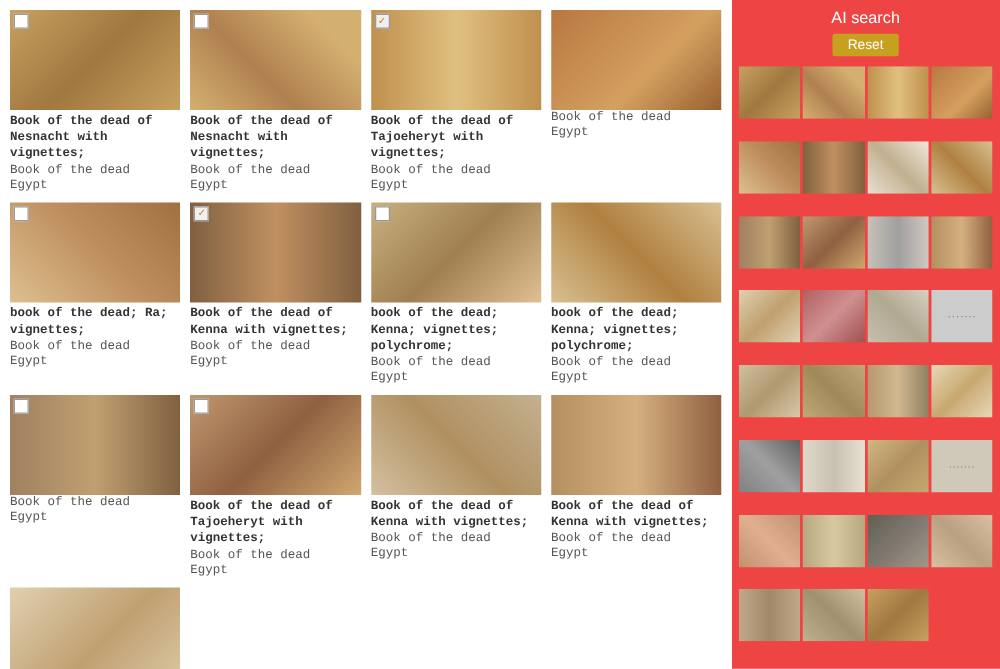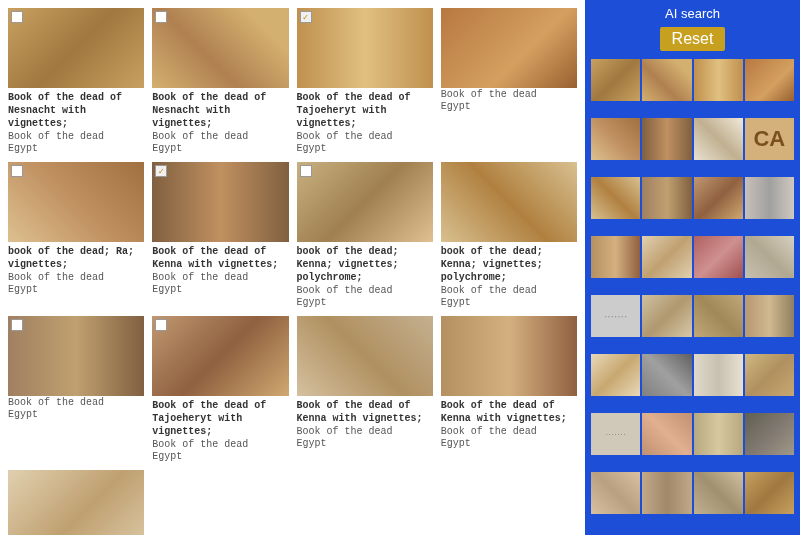--- a/index.html
+++ b/index.html
@@ -69,40 +69,40 @@
     }
     
     .item-country {
       font-size: 10px;
       color: #555;
     }
     
     
     #ai-panel {
       width: 215px;
-      background: #1d4ed8;
+      background: #ef4444;
       display: flex;
       flex-direction: column;
       padding: 6px;
     }
     
     .ai-header {
       color: #fff;
       font-size: 13px;
       text-align: center;
       margin-bottom: 6px;
       font-weight: normal;
     }
     
     .reset-btn {
       background: #c8a020;
       color: #fff;
       border: none;
       padding: 3px 12px;
-      font-size: 16px;
+      font-size: 11px;
       cursor: pointer;
       display: block;
       margin: 0 auto 8px auto;
       border-radius: 2px;
     }
     
     .ai-thumbnails {
       display: grid;
       grid-template-columns: repeat(4, 1fr);
       gap: 2px;
@@ -333,23 +333,20 @@
     <div class="ai-thumb">
         <div class="ai-thumb-img pap5"></div>
       </div>
     <div class="ai-thumb">
         <div class="ai-thumb-img pap6"></div>
       </div>
     <div class="ai-thumb">
         <div class="ai-thumb-img pap7" style="background: linear-gradient(45deg,#e8e0d0,#c0b090,#f0e8d8);"></div>
       </div>
 
-    <div class="ai-thumb">
-      <div class="ai-thumb-img ca-item">CA</div>
-    </div>
 
     <div class="ai-thumb">
         <div class="ai-thumb-img pap8"></div>
       </div>
     <div class="ai-thumb">
         <div class="ai-thumb-img pap9"></div>
       </div>
     <div class="ai-thumb">
         <div class="ai-thumb-img pap10"></div>
       </div>

